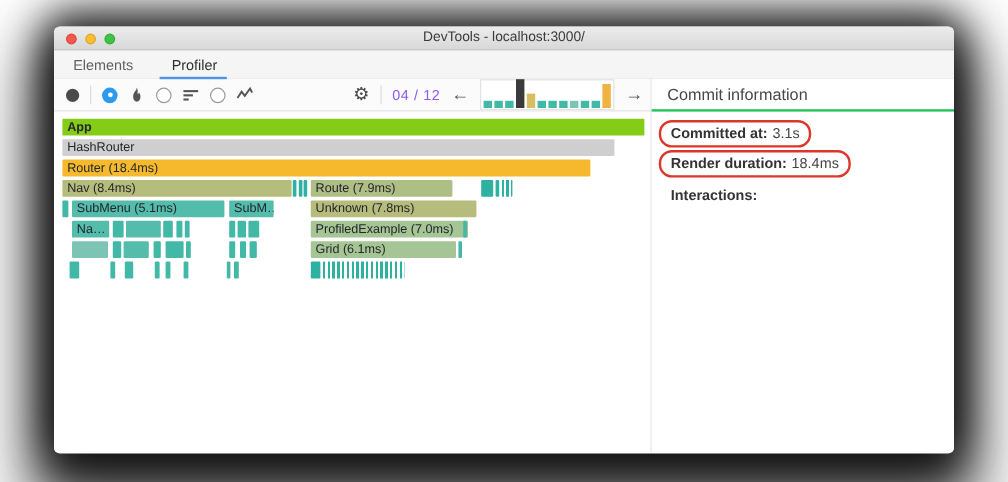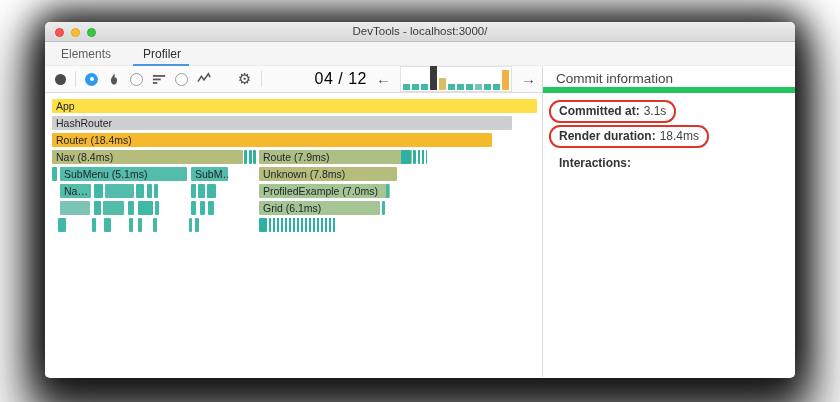--- a/index.html
+++ b/index.html
@@ -37,34 +37,34 @@
 
   
   .toolbar { height:27px; background:#fbfbfb; border-bottom:1px solid #dcdcdc; display:flex; align-items:center; padding:0 6px 0 10px; gap:9px; flex:0 0 auto; }
   .dot-record { width:11px; height:11px; border-radius:50%; background:#4a4a4a; }
   .vsep { width:1px; height:16px; background:#ddd; }
   .radio { width:13px; height:13px; border-radius:50%; border:1.5px solid #9a9a9a; background:#fff; position:relative; }
   .radio.on { border:none; background:#2c9bef; }
   .radio.on::after { content:""; position:absolute; left:4.5px; top:4.5px; width:4px; height:4px; border-radius:50%; background:#fff; }
   .icon14 { width:14px; height:14px; display:block; }
   .gear { font-size:15px; color:#4a4a4a; line-height:14px; }
-  .counter { font-size:16px; color:#000000; letter-spacing:.5px;margin-left:44px; }
+  .counter { font-size:12px; color:#8b5cf6; letter-spacing:.5px; }
   .arrow { font-size:15px; color:#555; line-height:14px; }
   .snapbox { width:112px; height:26px; background:#fff; border:1px solid #e2e2e2; display:flex; align-items:flex-end; gap:2px; padding:1px 2px; }
   .snapbar { width:7px; flex:0 0 auto; }
 
   
   .flame { flex:1; background:#fff; position:relative; padding:6px 0 0 7px; overflow:hidden; }
   .flame-row { position:relative; height:14px; margin-bottom:3px; }
   .seg { position:absolute; top:0; height:14px; border-radius:1px; font-size:10.5px; line-height:14px;
          color:#23262b; padding-left:4px; white-space:nowrap; overflow:hidden; }
   .seg.nolabel { padding-left:0; }
 
   
-  .commit-header { height:27px; line-height:26px; padding-left:13px; font-size:13.5px; color:#474747; border-bottom:6px solid #22c55e; flex:0 0 auto; }
+  .commit-header { height:27px; line-height:26px; padding-left:13px; font-size:13.5px; color:#474747; border-bottom:2px solid #22c55e; flex:0 0 auto; }
   .commit-body { padding:6px 8px 0 6px; font-size:12px; color:#333; }
   .annotated { display:inline-block; border:2px solid #dd352a; border-radius:11px; padding:2px 8px 3px 8px; margin:1px 0 1px 0; }
   .lbl { font-weight:bold; color:#333; }
   .val { margin-left:4px; color:#444; }
   .plainline { padding-left:10px; margin-top:7px; }
   .noneline { padding-left:20px; margin-top:13px; color:#4a4a4a; }
 </style>
 </head>
 <body>
 
@@ -124,34 +124,34 @@
               <div class="snapbar" style="height: 6px; background: rgb(124, 197, 180);"></div>
               <div class="snapbar" style="height: 6px; background: rgb(66, 184, 167);"></div>
               <div class="snapbar" style="height: 6px; background: rgb(66, 184, 167);"></div>
               <div class="snapbar" style="height: 20px; background: rgb(239, 178, 67);"></div>
             </div>
           <span class="arrow">→</span>
         </div>
 
         <div class="flame">
             <div class="flame-row">
-              <div class="seg" style="left: 0px; width: 485px; background: #fde047;">App</div>
+              <div class="seg" style="left: 0px; width: 485px; background: #84cc16; font-weight: bold;">App</div>
             </div>
             <div class="flame-row">
               <div class="seg" style="left: 0px; width: 460px; background: rgb(207, 207, 207);">HashRouter</div>
             </div>
             <div class="flame-row">
               <div class="seg" style="left: 0px; width: 440px; background: rgb(246, 185, 45);">Router (18.4ms)</div>
             </div>
             <div class="flame-row">
               <div class="seg" style="left: 0px; width: 191px; background: rgb(182, 188, 124);">Nav (8.4ms)</div>
               <div class="seg nolabel" style="left: 192px; width: 3px; background: rgb(47, 177, 161);"></div>
               <div class="seg nolabel" style="left: 197px; width: 3px; background: rgb(47, 177, 161);"></div>
               <div class="seg nolabel" style="left: 201px; width: 3px; background: rgb(47, 177, 161);"></div>
-              <div class="seg" style="left: 207px; width: 153px; background: rgb(173, 191, 132);">Route (7.9ms)</div>
+              <div class="seg" style="left: 207px; width: 118px; background: rgb(173, 191, 132);">Route (7.9ms)</div>
               <div class="seg nolabel" style="left: 349px; width: 10px; background: rgb(47, 177, 161);"></div>
               <div class="seg nolabel" style="left: 361px; width: 3px; background: rgb(47, 177, 161);"></div>
               <div class="seg nolabel" style="left: 366px; width: 9px; background: repeating-linear-gradient(90deg, rgb(47, 177, 161) 0px, rgb(47, 177, 161) 2px, rgb(255, 255, 255) 2px, rgb(255, 255, 255) 4px);"></div>
             </div>
             <div class="flame-row">
               <div class="seg nolabel" style="left: 0px; width: 5px; background: rgb(66, 184, 167);"></div>
               <div class="seg" style="left: 8px; width: 127px; background: rgb(84, 188, 171);">SubMenu (5.1ms)</div>
               <div class="seg" style="left: 139px; width: 37px; background: rgb(84, 188, 171);">SubM…</div>
               <div class="seg" style="left: 207px; width: 138px; background: rgb(182, 188, 124);">Unknown (7.8ms)</div>
             </div>

